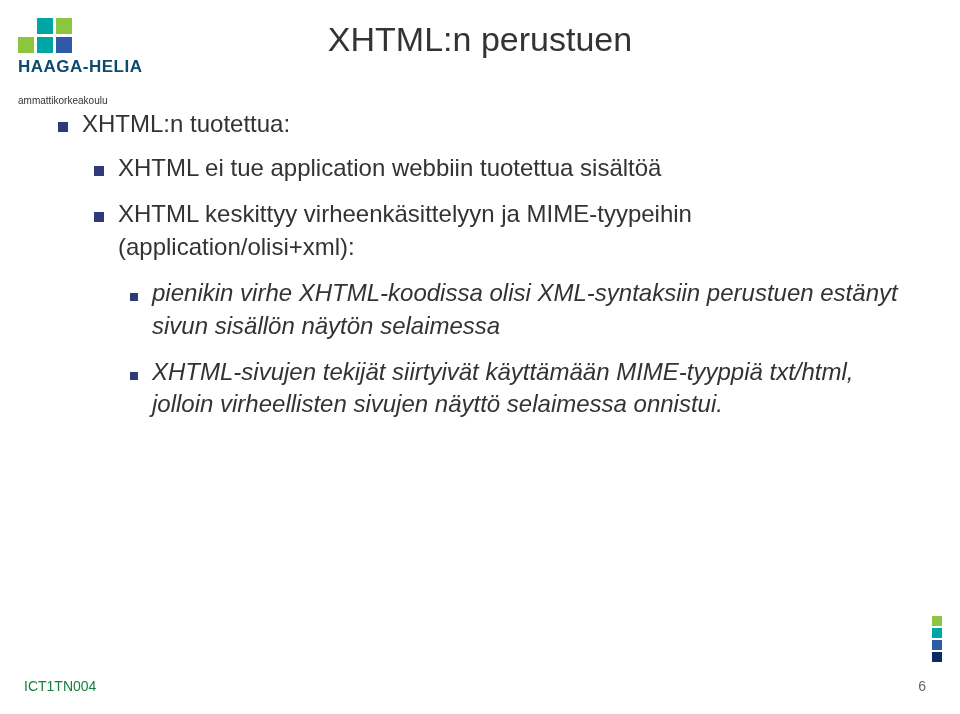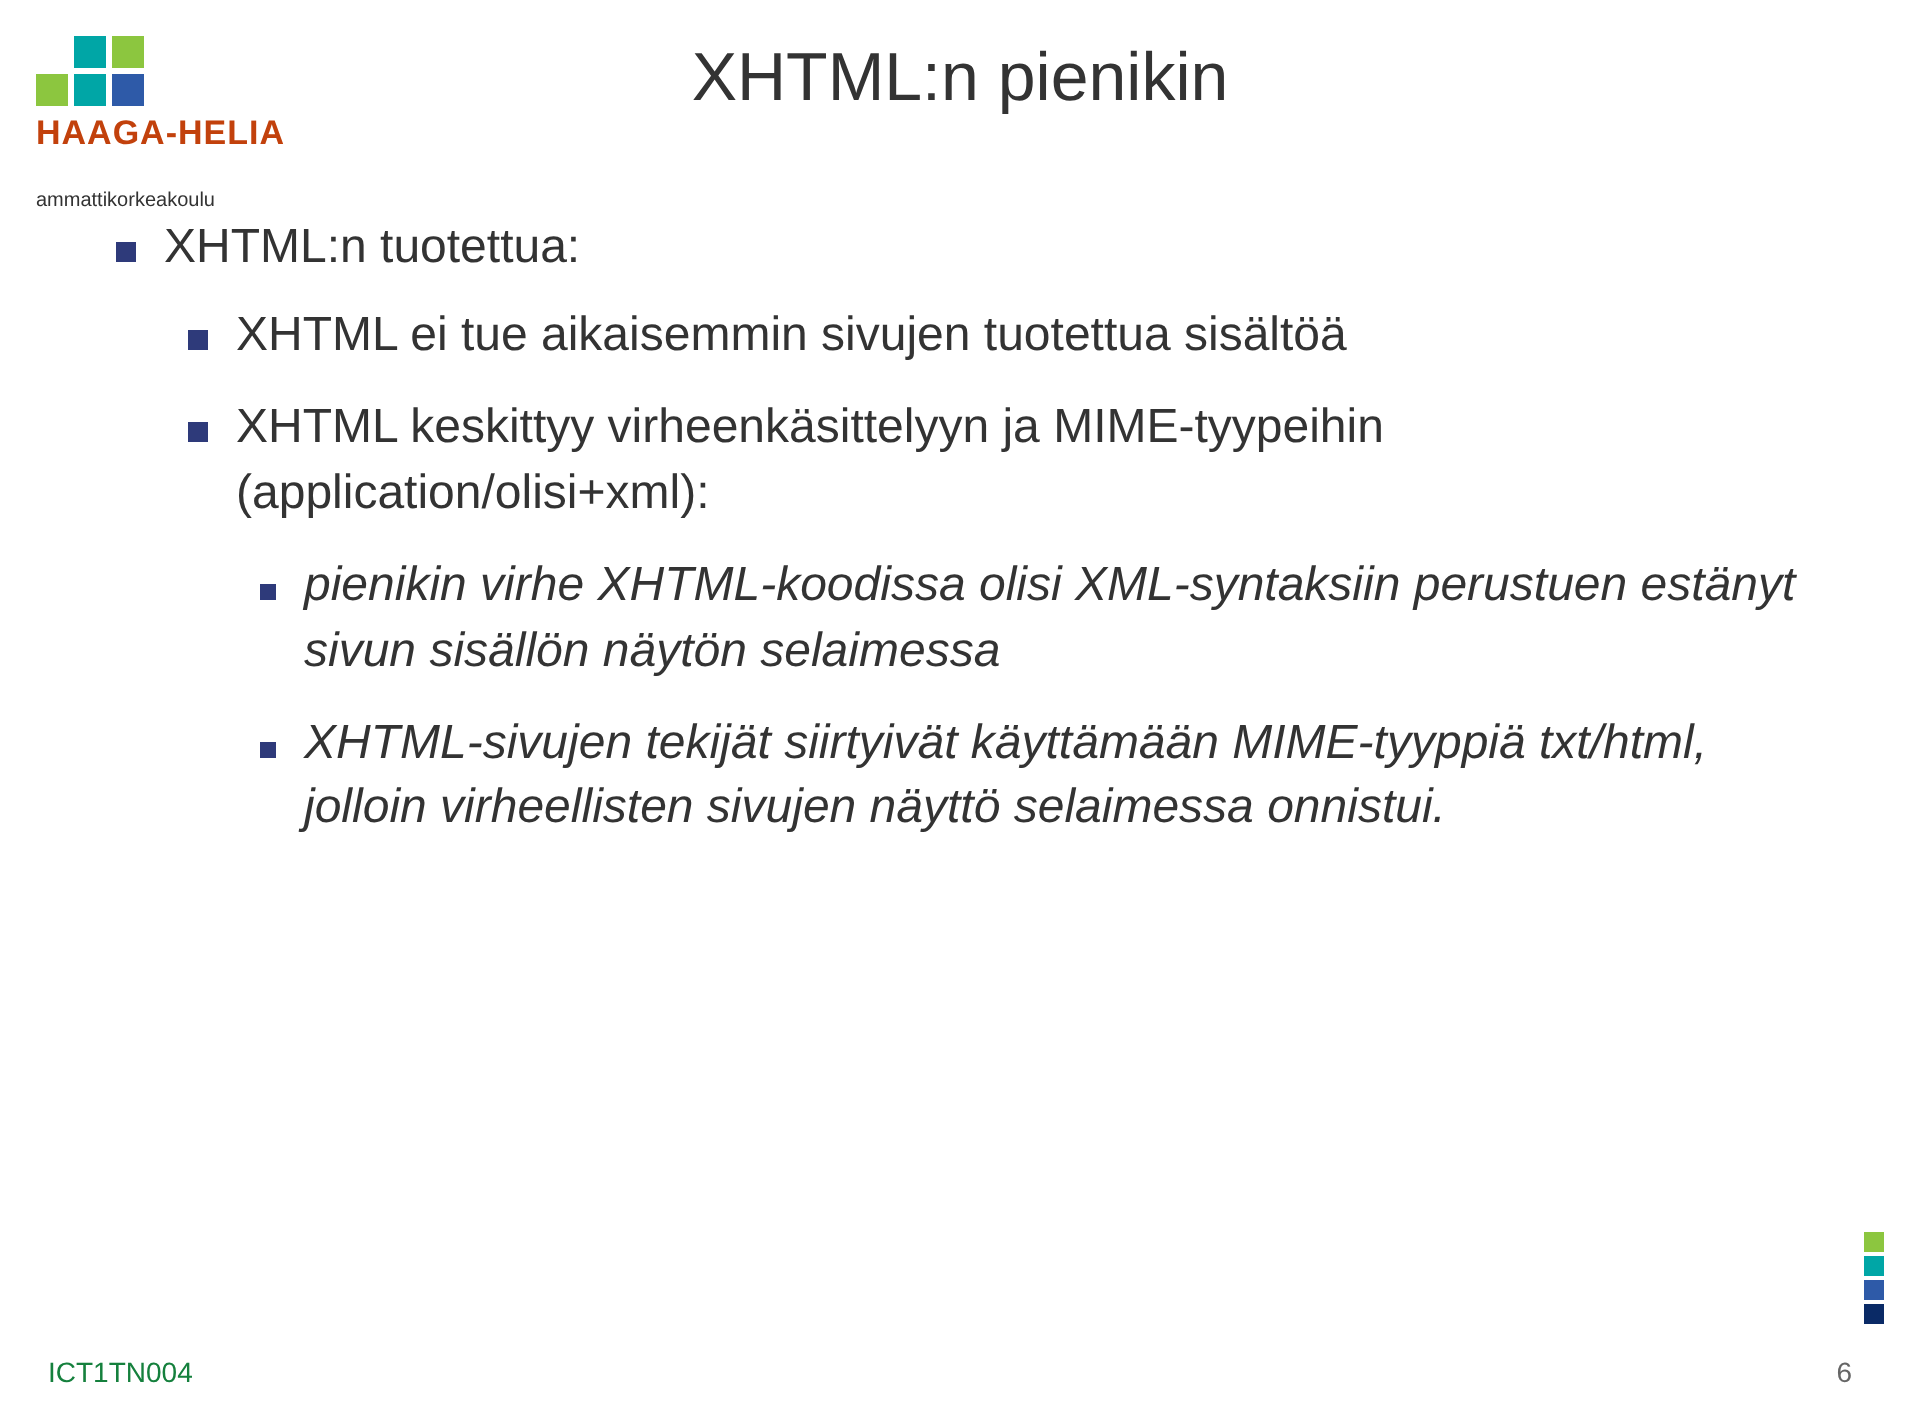--- a/index.html
+++ b/index.html
@@ -30,21 +30,21 @@
   .sq0 { background: transparent; }
   .sq1 { background: #00a6a6; }
   .sq2 { background: #8cc63f; }
   .sq3 { background: #8cc63f; }
   .sq4 { background: #00a6a6; }
   .sq5 { background: #2e5aa8; }
   .logo-text {
     font-size: 17px;
     font-weight: bold;
     letter-spacing: 0.5px;
-    color: #c2410c;
+    color: #0c4a6e;
   }
   .logo-sub {
     font-size: 10px;
     color: #333;
     margin-top: 18px;
   }
   .title {
     position: absolute;
     top: 20px;
     left: 0;
@@ -137,30 +137,30 @@
       <div class="sq sq1"></div>
       <div class="sq sq2"></div>
     <div class="sq sq3"></div>
       <div class="sq sq4"></div>
       <div class="sq sq5"></div>
   </div>
   <div class="logo-text">HAAGA-HELIA</div>
   <div class="logo-sub">ammattikorkeakoulu</div>
 </div>
 
-<h1 class="title">XHTML:n pienikin</h1>
+<h1 class="title">XHTML:n perustuen</h1>
 
 <div class="content">
   <div class="lvl1">
     <span class="bullet"></span>
     <span>XHTML:n tuotettua:</span>
   </div>
   <div class="lvl2">
     <span class="bullet"></span>
-    <span>XHTML ei tue aikaisemmin sivujen tuotettua sisältöä</span>
+    <span>XHTML ei tue application webbiin tuotettua sisältöä</span>
   </div>
   <div class="lvl2">
     <span class="bullet"></span>
     <span>XHTML keskittyy virheenkäsittelyyn ja MIME-tyypeihin (application/olisi+xml):</span>
   </div>
   <div class="lvl3 italic">
     <span class="bullet-sm"></span>
     <span>pienikin virhe XHTML-koodissa olisi XML-syntaksiin perustuen estänyt sivun sisällön näytön selaimessa</span>
   </div>
   <div class="lvl3 italic">

